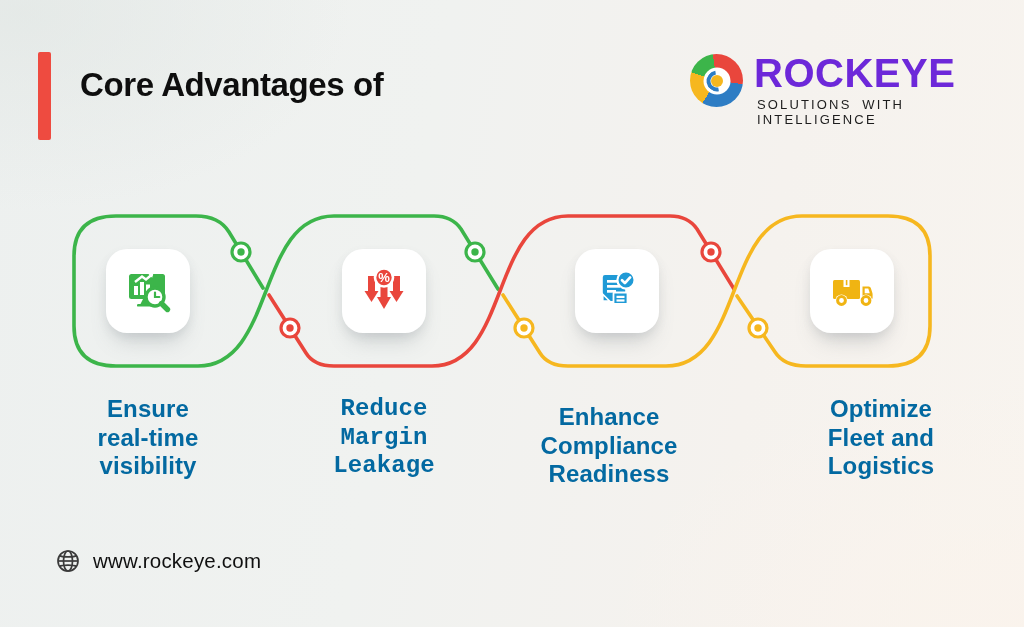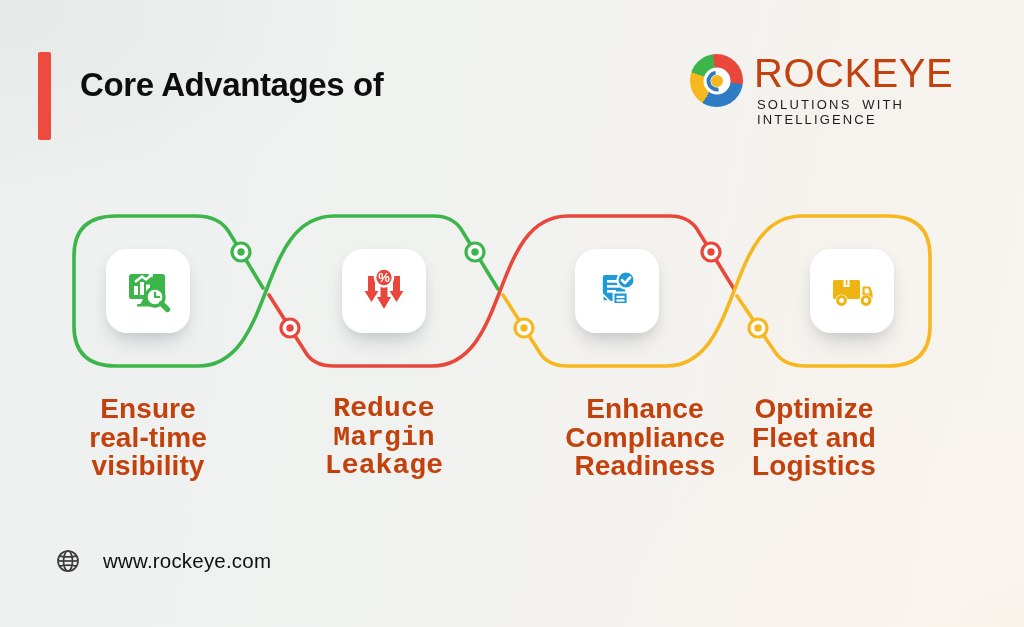--- a/index.html
+++ b/index.html
@@ -43,21 +43,21 @@
     position: absolute; left: 50%; top: 50%; width: 21px; height: 21px;
     transform: translate(-50%,-50%) rotate(35deg); border-radius: 50%;
     border: 4px solid transparent; border-bottom-color: #2e7dc4; border-left-color:#2e7dc4;
   }
   .swirl .s-core {
     position: absolute; left: 50%; top: 50%; width: 12px; height: 12px;
     transform: translate(-50%,-50%); border-radius: 50%; background: #f6b71f;
   }
   .brand-name {
     position: absolute; left: 64px; top: -2px;
-    font-size: 40px; font-weight: 400; letter-spacing: 0.5px; color: #c2410c;
+    font-size: 40px; font-weight: 700; letter-spacing: 0.5px; color: #6d28d9;
   }
   .brand-tagline {
     position: absolute; left: 67px; top: 44px;
     font-size: 13px; font-weight: 500; letter-spacing: 2.15px; word-spacing: 5px;
     color: #1d1d1d;
   }
 
   
   .chain-svg { position: absolute; left: 0; top: 0; pointer-events: none; }
 
@@ -67,29 +67,29 @@
     background: #ffffff; border-radius: 21px;
     box-shadow: 0 14px 22px -8px rgba(96,106,116,.28), 0 4px 10px rgba(96,106,116,.10);
     display: flex; align-items: center; justify-content: center;
   }
   .card-1 { left: 106px; } .card-2 { left: 342px; } .card-3 { left: 575px; } .card-4 { left: 810px; }
 
   
   .adv-label {
     position: absolute; top: 395px; width: 230px;
     text-align: center; white-space: pre-line;
-    font-size: 28px; line-height: 28.5px; font-weight: 700; color: #c2410c;
+    font-size: 24px; line-height: 28.5px; font-weight: 700; color: #0369a1;
     letter-spacing: 0.1px;
   }
-  .label-1 { left: 33px; } .label-2 { left: 269px; font-family: Liberation Mono, monospace; } .label-3 { left: 530px; } .label-4 { left: 699px; }
+  .label-1 { left: 33px; } .label-2 { left: 269px; font-family: Liberation Mono, monospace; } .label-3 { left: 494px; margin-top: 8px; } .label-4 { left: 766px; }
 
   
   .footer {
     position: absolute; left: 56px; top: 549px;
-    display: flex; align-items: center; gap: 23px;
+    display: flex; align-items: center; gap: 13px;
   }
   .site-text { font-size: 20.5px; font-weight: 400; color: #101010; letter-spacing: 0.2px; }
 </style>
 </head>
 <body>
 
 <div class="accent-bar"></div>
 <div class="title">
   <div>Core Advantages of</div>
 </div>

